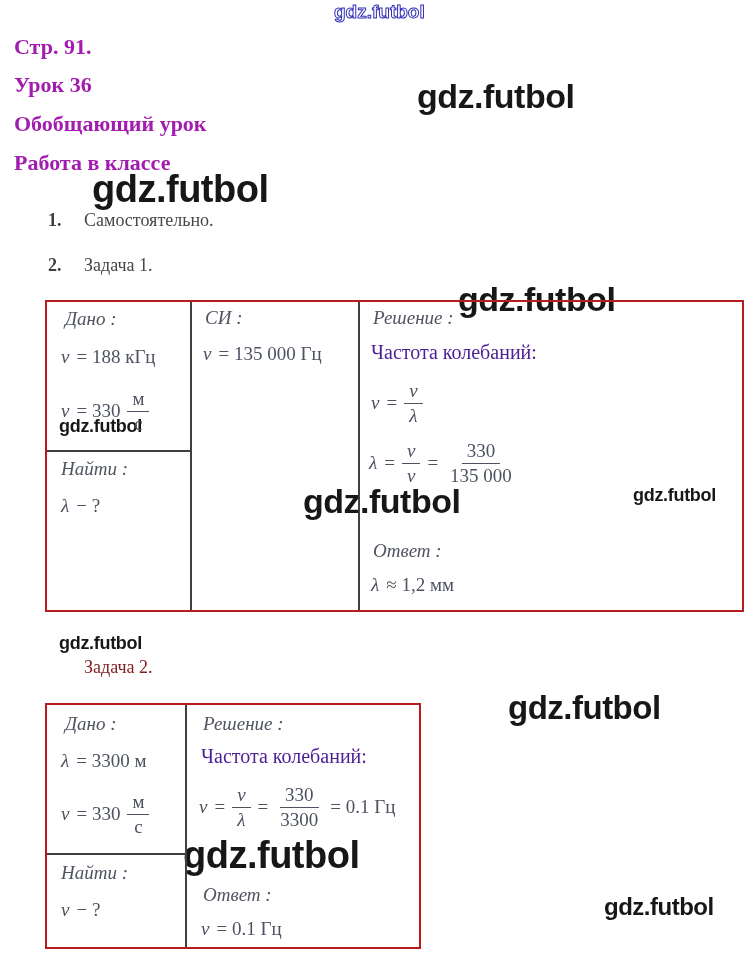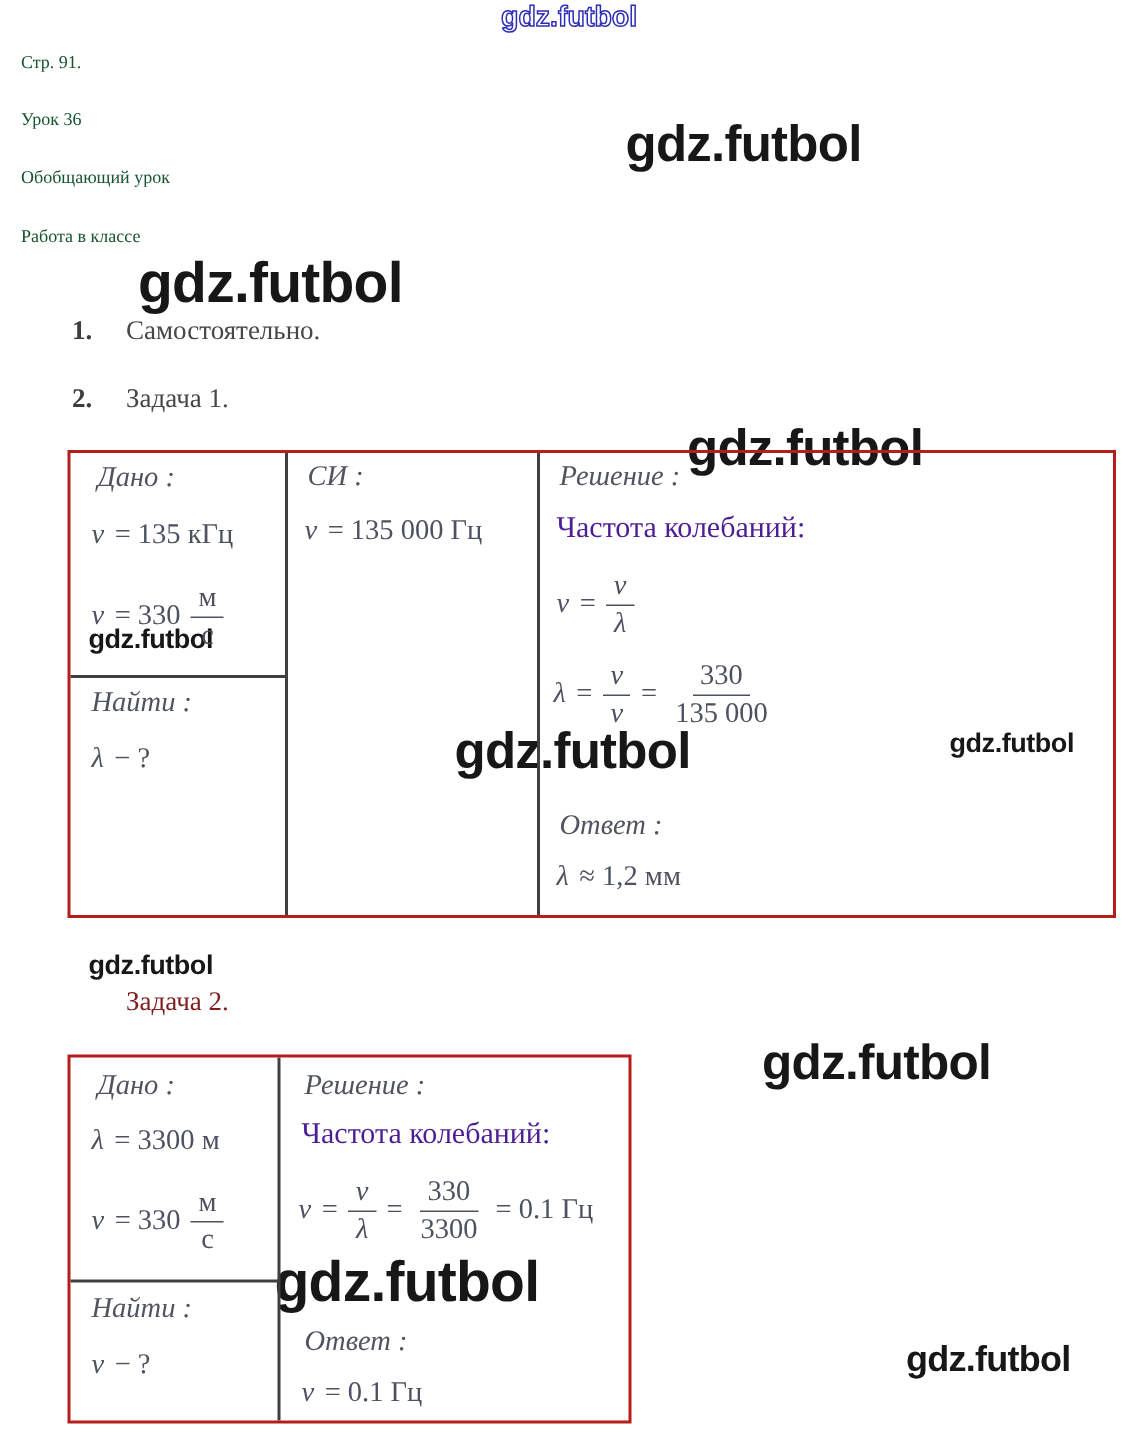--- a/index.html
+++ b/index.html
@@ -22,21 +22,21 @@
   .wm-t1top { left:458px; top:280px; font-size:34px; }
   .wm-s1    { left:59px;  top:416px; font-size:18px; letter-spacing:-0.3px; }
   .wm-mid   { left:303px; top:482px; font-size:34px; }
   .wm-s2    { left:633px; top:485px; font-size:18px; letter-spacing:-0.3px; }
   .wm-s3    { left:59px;  top:633px; font-size:18px; letter-spacing:-0.3px; }
   .wm-r2    { left:508px; top:689px; font-size:33px; }
   .wm-t2    { left:183px; top:834px; font-size:38px; }
   .wm-br    { left:604px; top:893px; font-size:24px; }
 
   
-  .hd { position:absolute; left:14px; font-size:12px; font-weight:400; color:#14532d; }
+  .hd { position:absolute; left:14px; font-size:22px; font-weight:700; color:#a21caf; }
   .hd-1 { top:34px; } .hd-2 { top:72px; } .hd-3 { top:111px; } .hd-4 { top:150px; }
   .li { position:absolute; font-size:18px; color:#474747; }
   .li-num { font-weight:700; color:#3d3d3d; }
   .li-1 { left:48px; top:210px; } .li-1t { left:84px; top:210px; }
   .li-2 { left:48px; top:255px; } .li-2t { left:84px; top:255px; }
   .task2 { position:absolute; left:84px; top:657px; font-size:18px; color:#7f1d1d; }
 
   
   .tbl { position:absolute; border:2px solid #b91c1c; background:transparent; }
   .tbl-1 { left:45px; top:300px; width:699px; height:312px; }
@@ -119,21 +119,21 @@
   <div class="li li-2t">Задача 1.</div>
 
   <div class="tbl tbl-1">
     <div class="vline t1-v1"></div>
     <div class="vline t1-v2"></div>
     <div class="hline t1-h1"></div>
 
     <div class="lbl t1-dano-lbl">Дано :</div>
     <div class="fline t1-dano-f1">
       <span class="var">ν</span>
-      <span>= 135 кГц</span>
+      <span>= 188 кГц</span>
     </div>
     <div class="fline t1-dano-f2">
       <span class="var">v</span>
       <span>= 330</span>
       <span class="frac">
         <span class="num">м</span>
         <span class="den">с</span>
       </span>
     </div>
 

